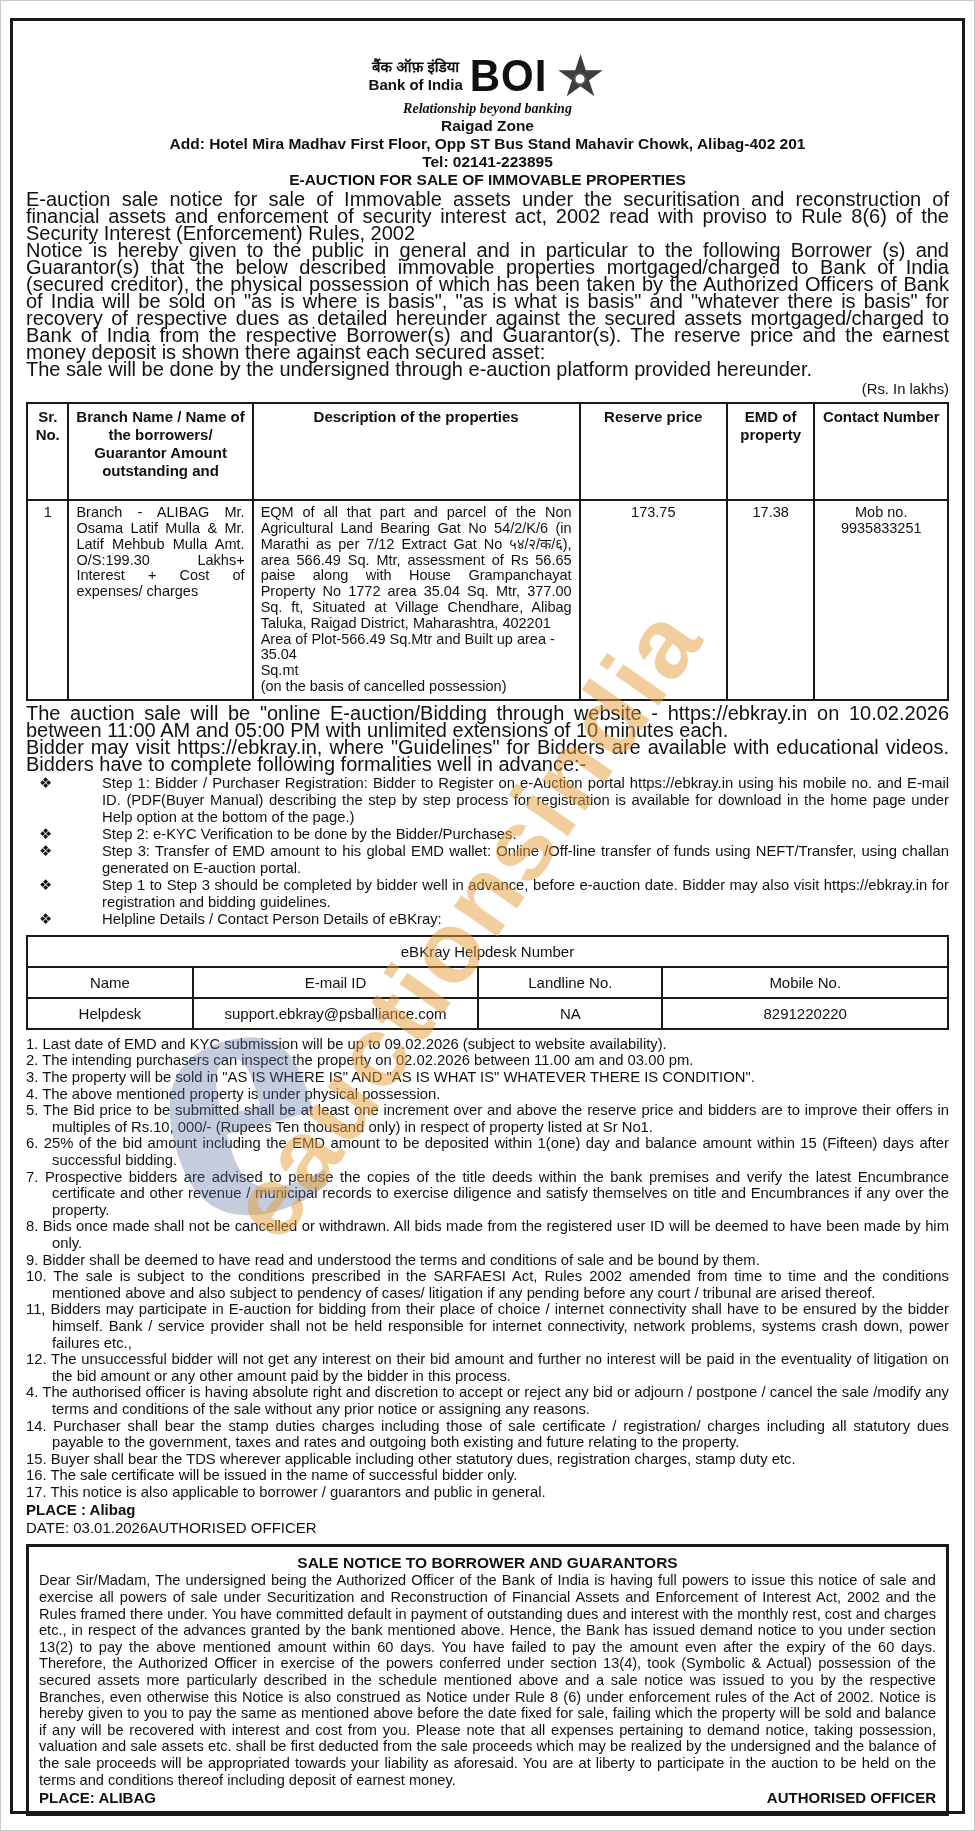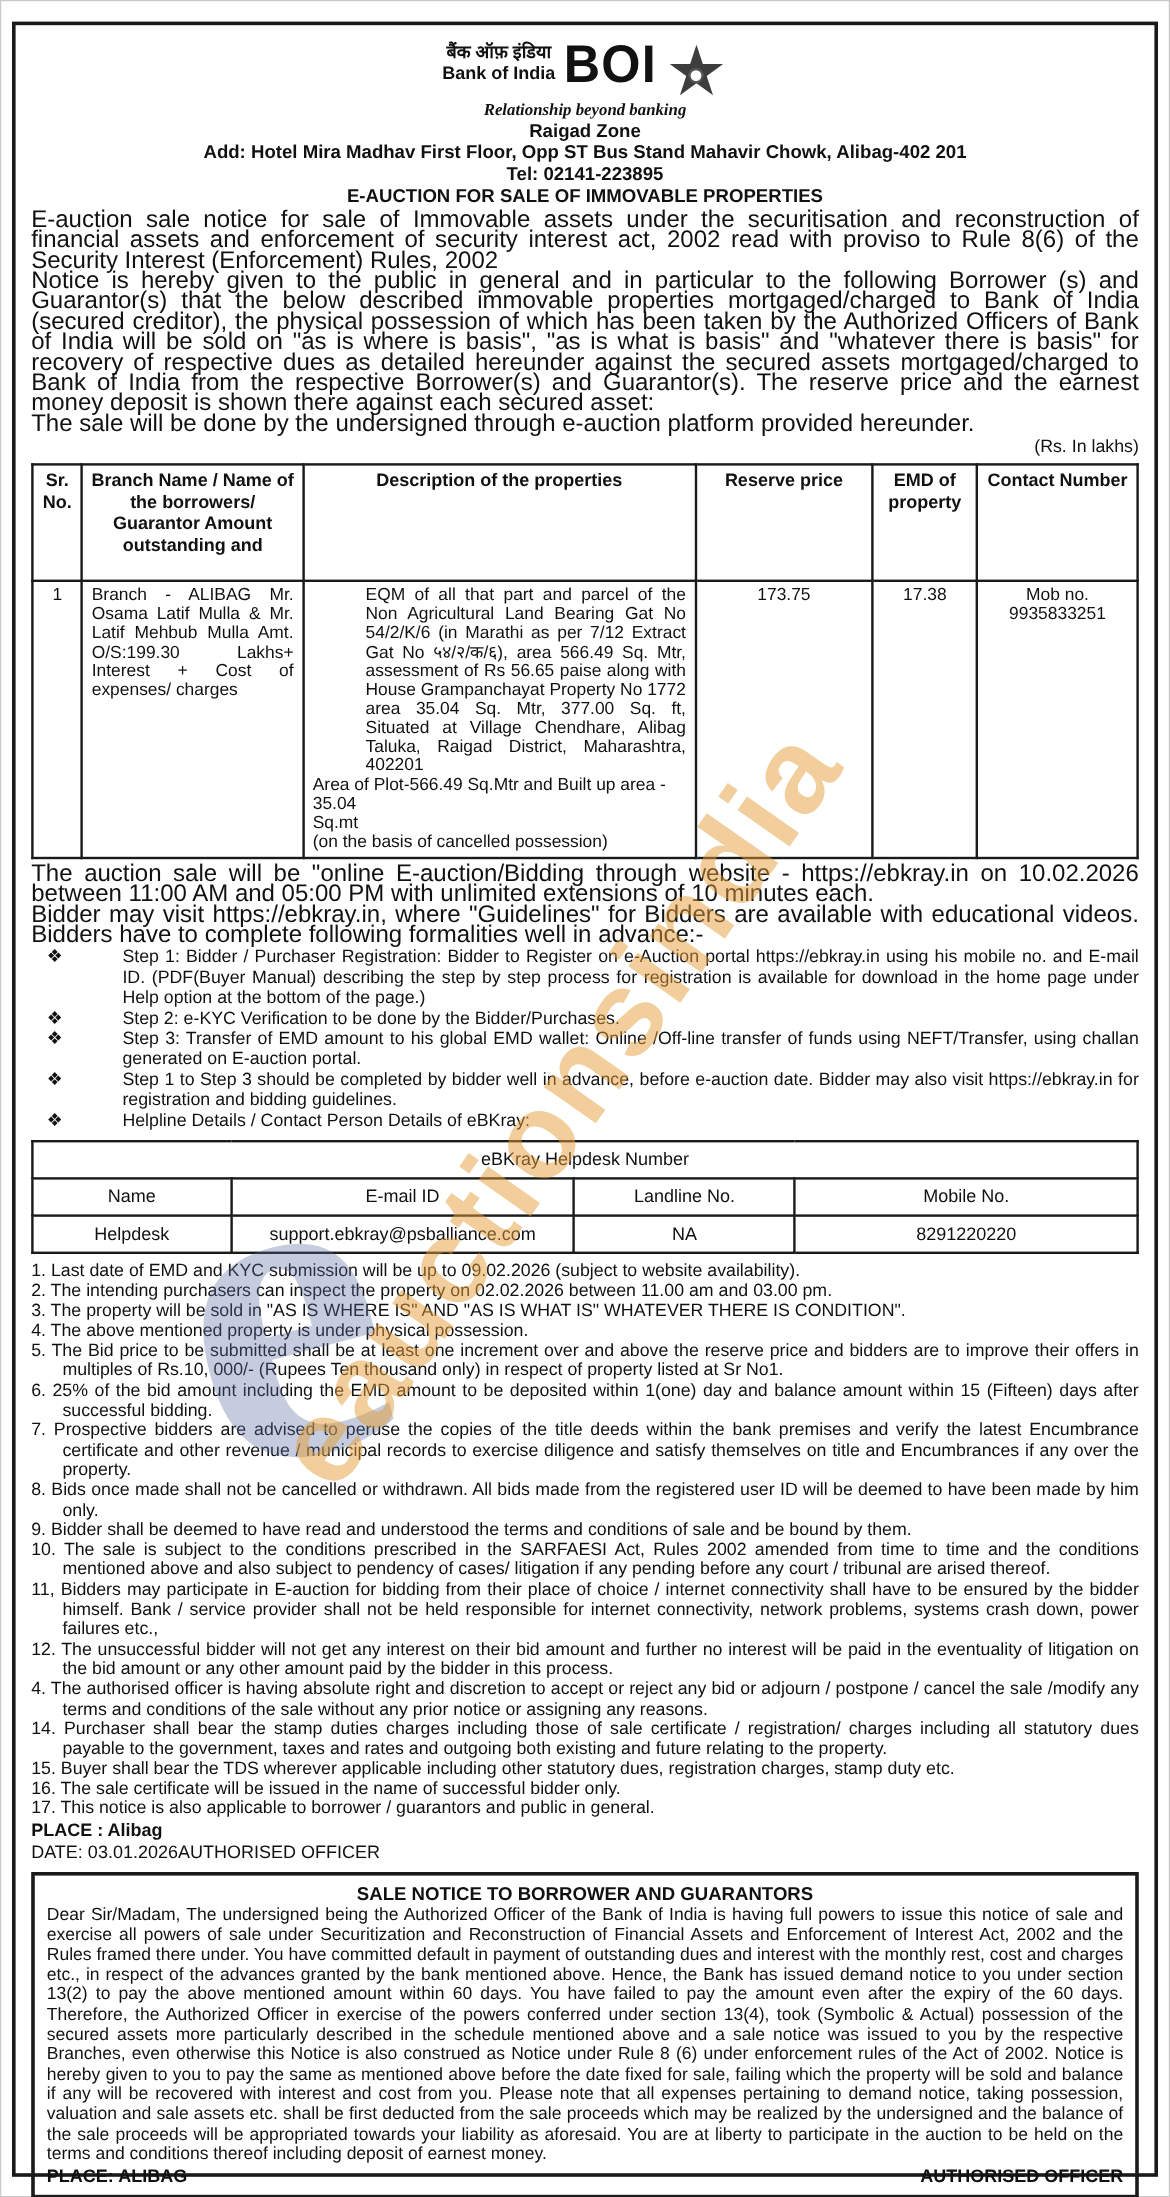--- a/index.html
+++ b/index.html
@@ -8,21 +8,21 @@
     height:1831px; position:relative; overflow:hidden;
     font-family:"Liberation Sans","DejaVu Sans",sans-serif; color:#111;
   }
   .scan-edge { position:absolute; inset:0; border:1px solid #c9c9c9; pointer-events:none; }
   .page {
     position:absolute; left:10px; top:18px; width:955px; height:1796px;
     border:3px solid #1a1a1a; padding:6px 13px 8px 13px; background:#fff;
   }
 
   
-  .logo-row { display:flex; justify-content:center; align-items:flex-start; gap:7px; margin-top:8px; }
+  .logo-row { display:flex; justify-content:center; align-items:center; gap:7px; margin-top:24px; }
   .logo-names { text-align:center; font-weight:bold; font-size:15px; line-height:1.2; }
   .logo-boi { font-size:42px; font-weight:bold; letter-spacing:1px; line-height:0.9; transform:scaleY(1.05); }
   .logo-star { position:relative; font-size:58px; color:#3d3d3d; line-height:0.85; }
   .logo-star::after { content:""; position:absolute; left:50%; top:57%; width:9px; height:9px;
     background:#fff; border:2px solid #555; border-radius:50%; transform:translate(-50%,-50%); }
   .logo-tagline { text-align:center; font-family:"Liberation Serif","DejaVu Serif",serif;
     font-style:italic; font-weight:bold; font-size:14px; margin-top:1px; }
 
   .center-bold { text-align:center; font-weight:bold; font-size:15.5px; line-height:18px; }
   .doc-title { margin-bottom:2px; }
@@ -30,21 +30,21 @@
   .para { font-size:20px; line-height:17px; text-align:justify; }
   .currency-note { text-align:right; font-size:14.8px; line-height:17px; margin:3px 0 4px; }
 
   
   table { border-collapse:collapse; width:100%; }
   .prop-table { border:2px solid #1a1a1a; }
   .prop-table th, .prop-table td { border:2px solid #1a1a1a; vertical-align:top; }
   .prop-table th { font-size:15px; font-weight:bold; text-align:center; padding:4px 5px; height:97px; line-height:18px; }
   .prop-table td { font-size:14.5px; padding:4px 7px; line-height:15.8px; }
   .cell-center { text-align:center; }
-  .cell-just { text-align:justify;margin-left:44px; }
+  .cell-just { text-align:justify; }
   .desc-extra { text-align:left; }
 
   .steps { margin-top:2px; }
   .step { display:flex; font-size:14.8px; line-height:17px; }
   .step .bullet { flex:none; width:76px; padding-left:13px; }
   .step .txt { flex:1; text-align:justify; }
 
   
   .help-table { border:2px solid #1a1a1a; margin:7px 0 6px; }
   .help-table td { border:2px solid #1a1a1a; text-align:center; font-size:15px; padding:6px 16px; }

